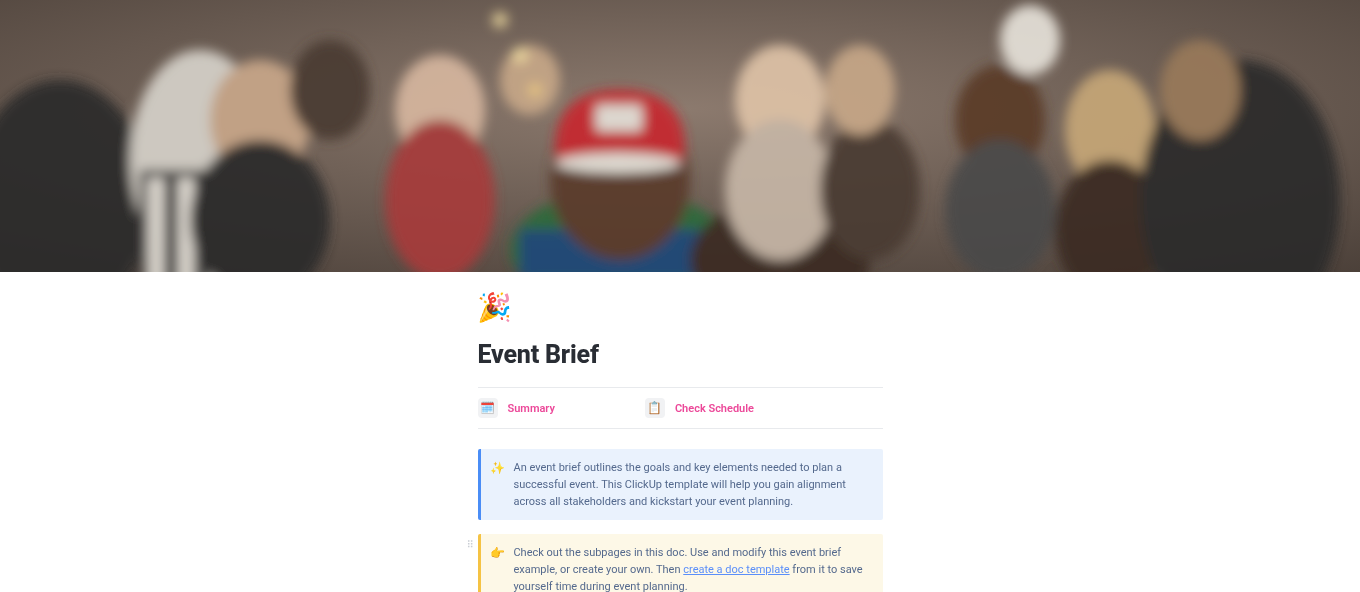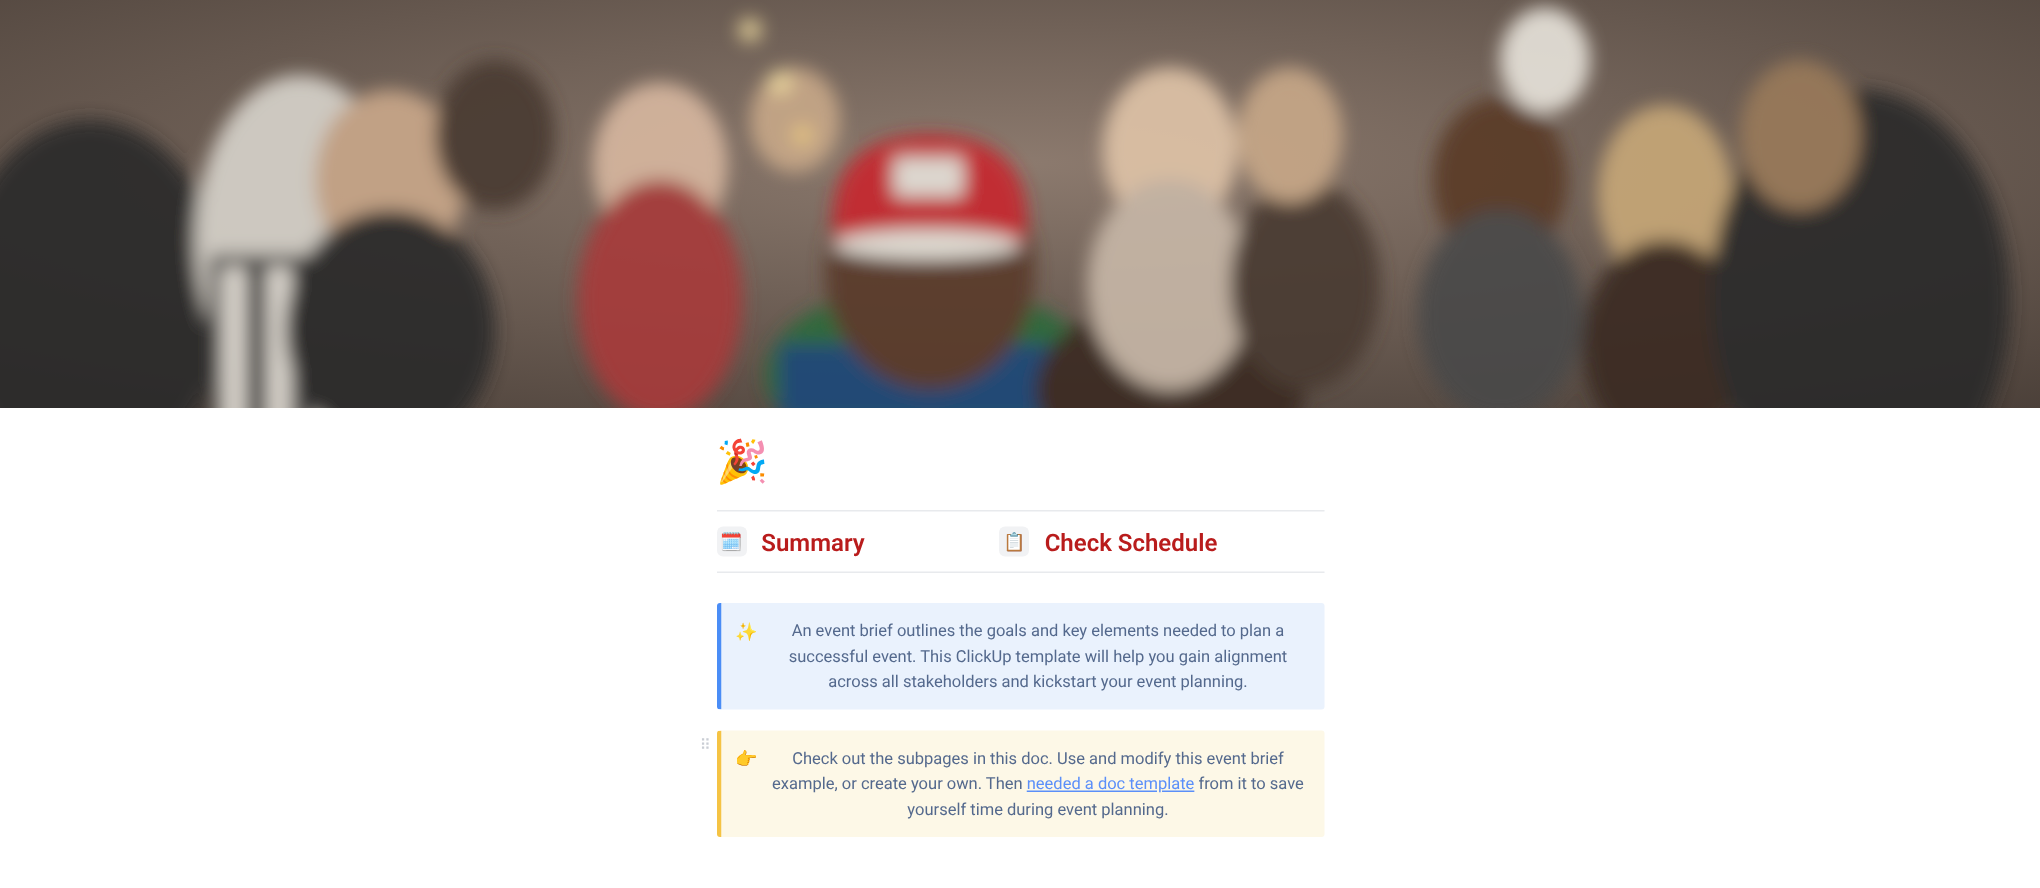--- a/index.html
+++ b/index.html
@@ -55,23 +55,23 @@
     width: 20px;
     height: 20px;
     border-radius: 4px;
     background: #f1f2f4;
     display: flex;
     align-items: center;
     justify-content: center;
     font-size: 12px;
   }
   .subpage-label {
-    font-size: 16px;
+    font-size: 11px;
     font-weight: 600;
-    color: #b91c1c;
+    color: #ec4899;
   }
   .callout {
     display: flex;
     gap: 8px;
     padding: 10px 12px 10px 10px;
     border-radius: 2px;
     border-left: 3px solid;
     font-size: 11px;
     line-height: 1.55;
     color: #54698d;
@@ -88,21 +88,20 @@
     border-left-color: #f5c344;
     margin-top: 14px;
   }
   .callout-emoji {
     font-size: 12px;
     flex: 0 0 auto;
     line-height: 1.5;
   }
   .callout-text {
     flex: 1;
-    text-align: center;
   }
   .callout-link {
     color: #5b8ff9;
     text-decoration: underline;
     cursor: pointer;
   }
   .drag-handle {
     position: absolute;
     left: -14px;
     top: 7px;
@@ -166,20 +165,21 @@
       <circle cx="520" cy="55" r="8" fill="#fce8a8" opacity="0.8"></circle>
       <circle cx="535" cy="90" r="7" fill="#fcd888" opacity="0.7"></circle>
     </g>
   </svg>
 </div>
 
 <div class="content">
 
   <div class="page-emoji">🎉</div>
 
+  <h1 class="page-title">Event Brief</h1>
 
   <hr class="divider">
 
   <div class="subpages">
     <div class="subpage">
       <span class="subpage-icon">🗓️</span>
       <span class="subpage-label">Summary</span>
     </div>
     <div class="subpage">
       <span class="subpage-icon">📋</span>
@@ -191,17 +191,17 @@
 
   <div class="callout blue">
     <span class="callout-emoji">✨</span>
     <span class="callout-text">An event brief outlines the goals and key elements needed to plan a successful event. This ClickUp template will help you gain alignment across all stakeholders and kickstart your event planning.</span>
   </div>
 
   <div class="callout yellow">
     <span class="drag-handle">⠿</span>
     <span class="callout-emoji">👉</span>
     <span class="callout-text">
-      <span>Check out the subpages in this doc. Use and modify this event brief example, or create your own. Then </span><a class="callout-link">needed a doc template</a><span> from it to save yourself time during event planning.</span>
+      <span>Check out the subpages in this doc. Use and modify this event brief example, or create your own. Then </span><a class="callout-link">create a doc template</a><span> from it to save yourself time during event planning.</span>
     </span>
   </div>
 
 </div>
 
 </body></html>

